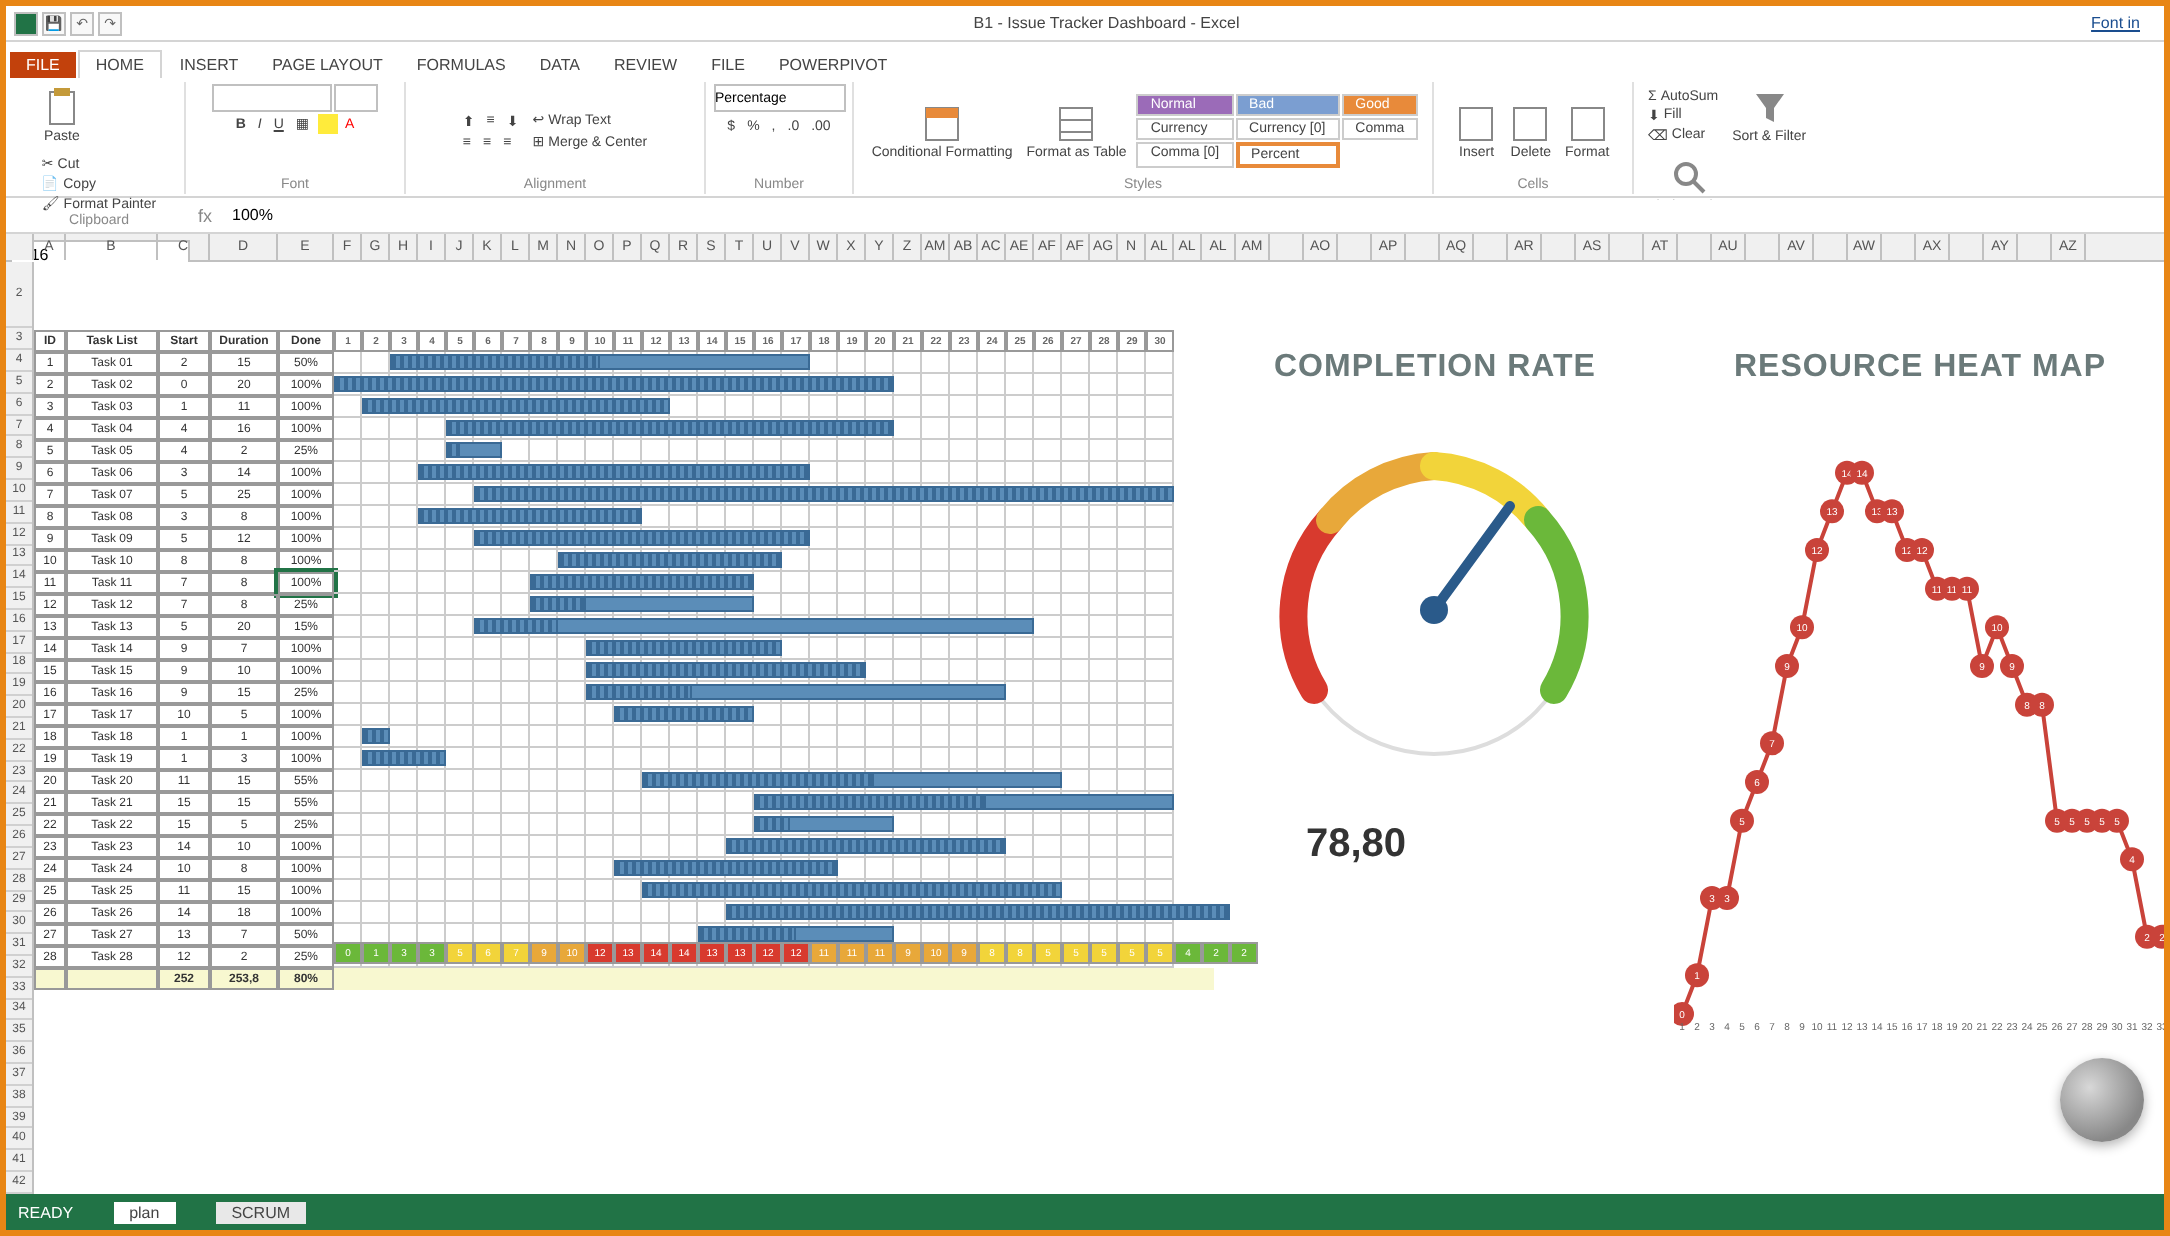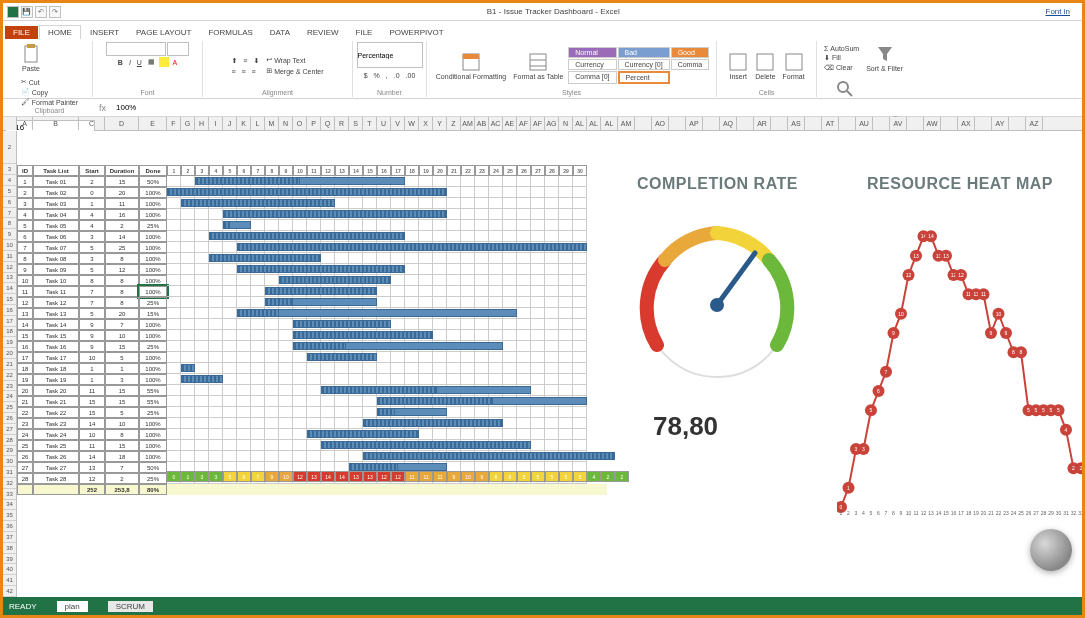--- a/index.html
+++ b/index.html
@@ -48,21 +48,21 @@
 .gbar{position:absolute;height:8px;top:1px;background:#5b8db8;border:0.5px solid #3a6a95}
 .gbar.done{background:repeating-linear-gradient(90deg,#3a6a95 0,#3a6a95 2px,#5b8db8 2px,#5b8db8 4px)}
 .sel{outline:2px solid #217346}
 .totalrow{background:#f8f8d0;font-weight:700}
 .heatrow{position:absolute;left:150px;top:340px;height:11px;display:flex}
 .heatcell{width:14px;height:11px;font-size:5px;display:flex;align-items:center;justify-content:center;border:0.5px solid #999}
 .comp-title,.heat-title{font-family:"Arial Black",sans-serif;font-size:16px;font-weight:900;color:#6b7a7a;letter-spacing:0.5px;position:absolute}
 .comp-title{left:620px;top:44px}
 .heat-title{left:850px;top:44px}
 .gauge{position:absolute;left:600px;top:74px;width:200px;height:180px}
-.gauge-val{position:absolute;left:636px;top:280px;font-family:"Arial Black",sans-serif;font-size:26px;font-weight:900;color:#333}
+.gauge-val{position:absolute;left:636px;top:280px;font-family:"Arial Black",sans-serif;font-size:20px;font-weight:900;color:#333}
 .heatmap{position:absolute;left:820px;top:80px;width:250px;height:310px}
 .statusbar{position:absolute;bottom:0;left:0;right:0;height:18px;background:#217346;display:flex;align-items:center;padding:0 6px;font-size:8px;color:#fff}
 .sheettabs{background:#fff;color:#444;padding:1px 8px;margin-left:20px;font-size:8px}
 .circlebtn{position:absolute;right:10px;bottom:26px;width:42px;height:42px;border-radius:50%;background:radial-gradient(circle at 35% 35%,#d8d8d8,#888 70%);box-shadow:0 2px 6px rgba(0,0,0,0.3)}
 </style>
 </head>
 <body>
 
 <div class="titlebar">
   <div class="qa">
@@ -148,21 +148,21 @@
         </div>
         <div style="display:flex;flex-direction:column;gap:1px">
           <div class="rbtn">↩ <span>Wrap Text</span></div>
           <div class="rbtn">⊞ <span>Merge &amp; Center</span></div>
         </div>
       </div>
       <div class="grpname">Alignment</div>
     </div>
     <div class="ribgroup" style="width:74px">
       <div class="grpbody" style="flex-direction:column">
-        <input style="width: 66px; font-size: 7px; height: 26px; border: 1px solid rgb(192, 192, 192);" value="Percentage">
+        <input style="width: 66px; font-size: 7px; height: 14px; border: 1px solid rgb(192, 192, 192);" value="Percentage">
         <div style="display:flex;gap:2px">
           <span class="rbtn">$</span>
           <span class="rbtn">%</span>
           <span class="rbtn">,</span>
           <span class="rbtn">.0</span>
           <span class="rbtn">.00</span>
         </div>
       </div>
       <div class="grpname">Number</div>
     </div>

